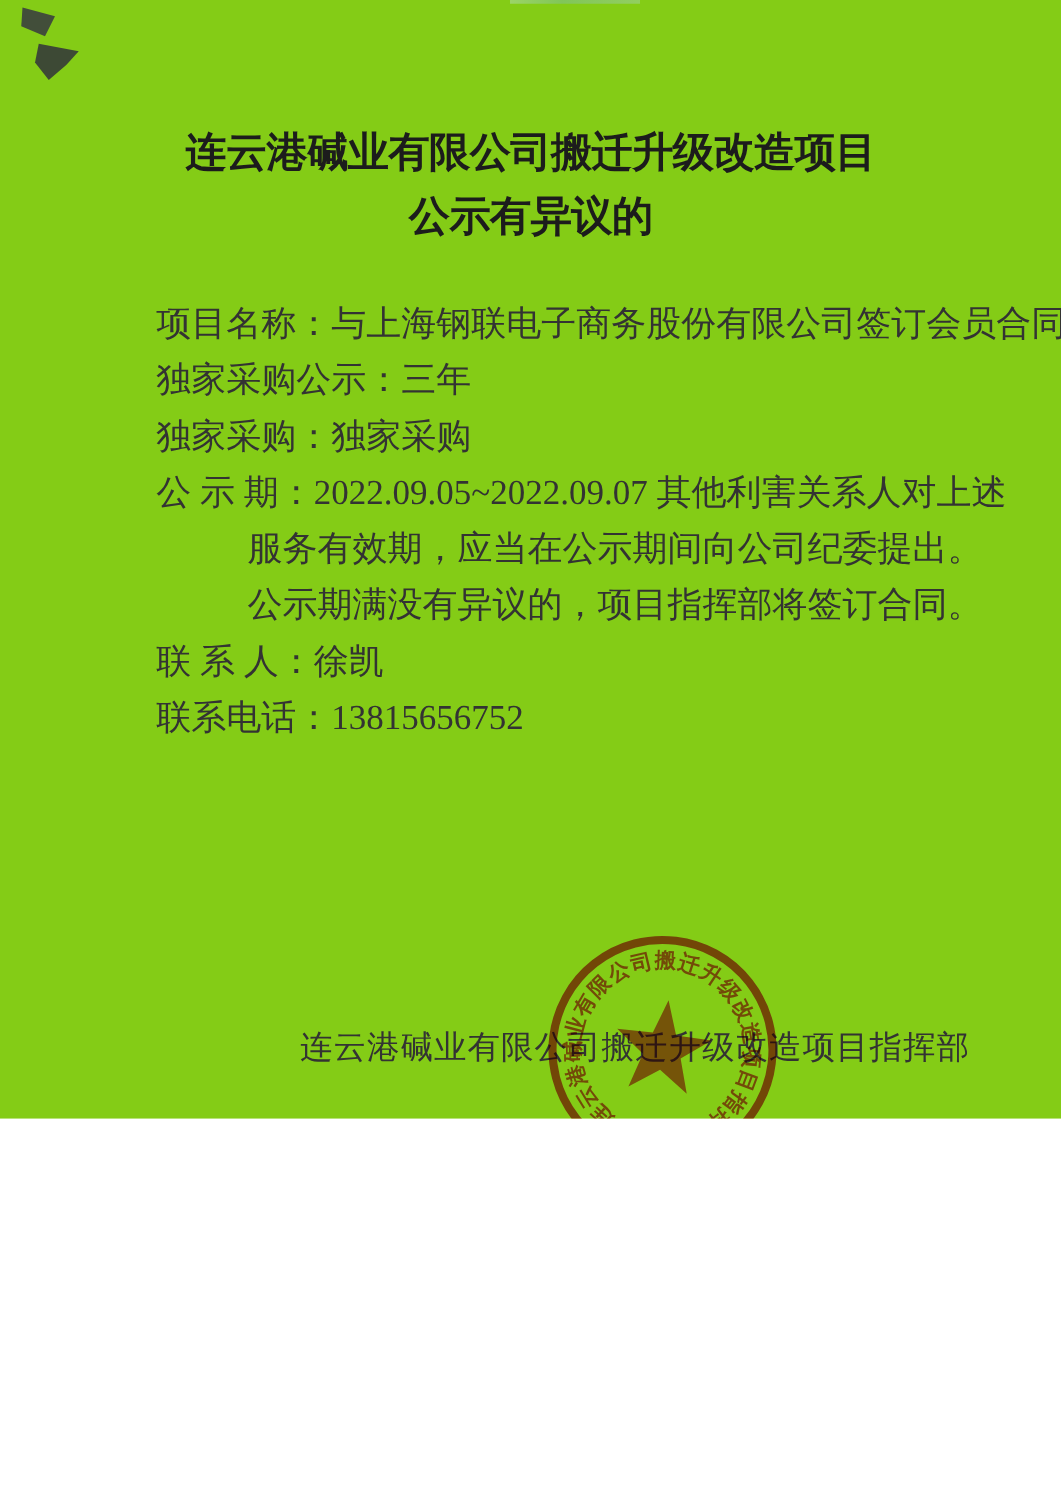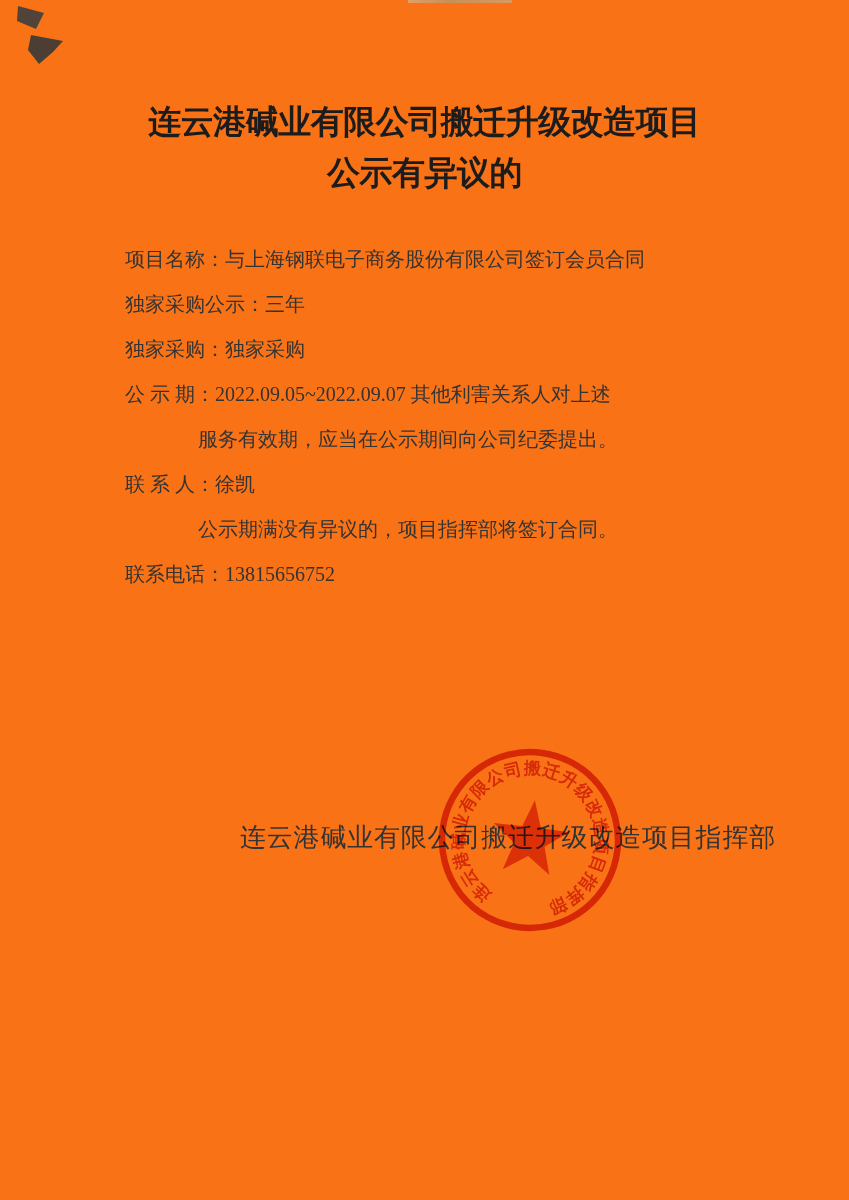--- a/index.html
+++ b/index.html
@@ -3,22 +3,22 @@
 <meta charset="utf-8">
 <style>
   html, body {
     margin: 0;
     padding: 0;
     background: #ffffff;
   }
   .page {
     position: relative;
     width: 849px;
-    height: 1200px;
-    background: #f97316;
+    height: 895px;
+    background: #84cc16;
     overflow: hidden;
     font-family: "Liberation Serif", serif;
     color: #2e2e2e;
   }
 
   
   .corner-marks {
     position: absolute;
     left: 6px;
     top: 2px;
@@ -49,21 +49,21 @@
   }
   .title-line.l1 { top: 100px; }
   .title-line.l2 { top: 151px; }
 
   
   .doc-body {
     position: absolute;
     left: 125px;
     top: 237px;
     width: 630px;
-    font-size: 20px;
+    font-size: 28px;
     color: #333333;
   }
   .body-line {
     height: 45px;
     line-height: 45px;
     white-space: nowrap;
   }
   .body-line.indent { padding-left: 73px; }
 
   
@@ -112,22 +112,22 @@
 
   <div class="title-line l1">连云港碱业有限公司搬迁升级改造项目</div>
   <div class="title-line l2">公示有异议的</div>
 
   <div class="doc-body">
     <div class="body-line">项目名称：与上海钢联电子商务股份有限公司签订会员合同</div>
     <div class="body-line">独家采购公示：三年</div>
     <div class="body-line">独家采购：独家采购</div>
     <div class="body-line">公 示 期：2022.09.05~2022.09.07 其他利害关系人对上述</div>
     <div class="body-line indent">服务有效期，应当在公示期间向公司纪委提出。</div>
+    <div class="body-line indent">公示期满没有异议的，项目指挥部将签订合同。</div>
     <div class="body-line">联 系 人：徐凯</div>
-    <div class="body-line indent">公示期满没有异议的，项目指挥部将签订合同。</div>
     <div class="body-line">联系电话：13815656752</div>
   </div>
 
   <div class="signature-org">连云港碱业有限公司搬迁升级改造项目指挥部</div>
 
   <div class="seal">
     <svg width="200" height="200" viewBox="0 0 200 200">
       <defs>
         <path id="sealTextPath" d="M 72.1 159.8 A 66 66 0 0 1 45.9 62.1 A 66 66 0 0 1 146.7 53.3 A 66 66 0 0 1 127.9 159.8" fill="none"></path>
       </defs>

